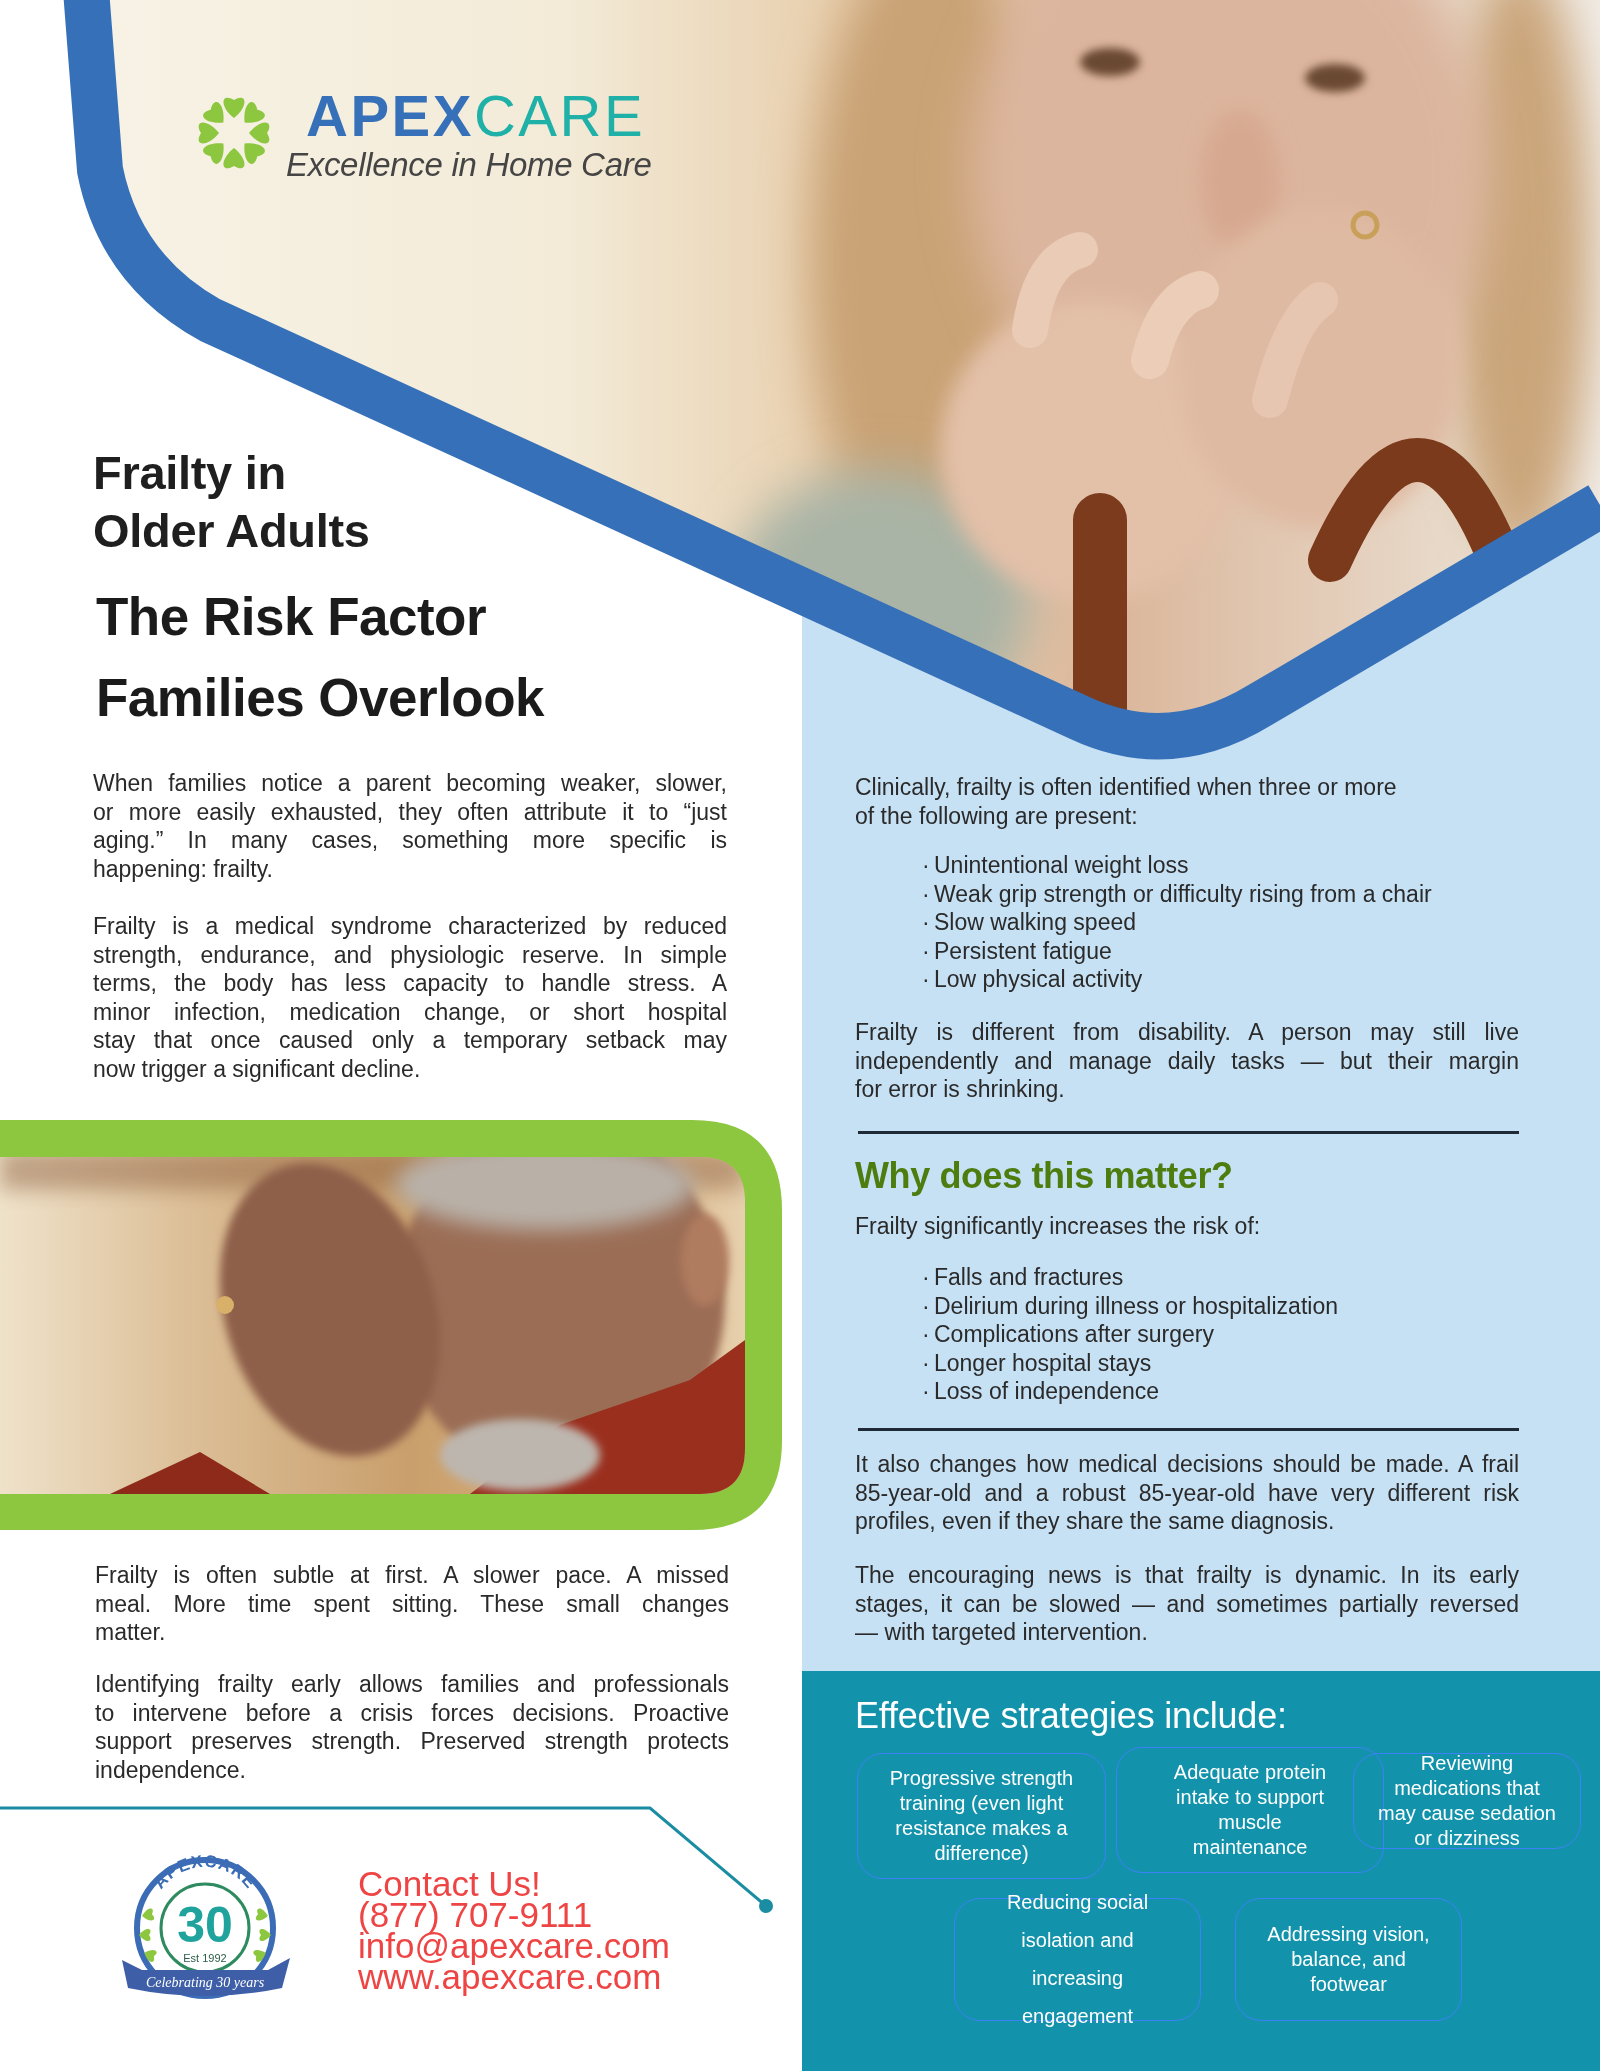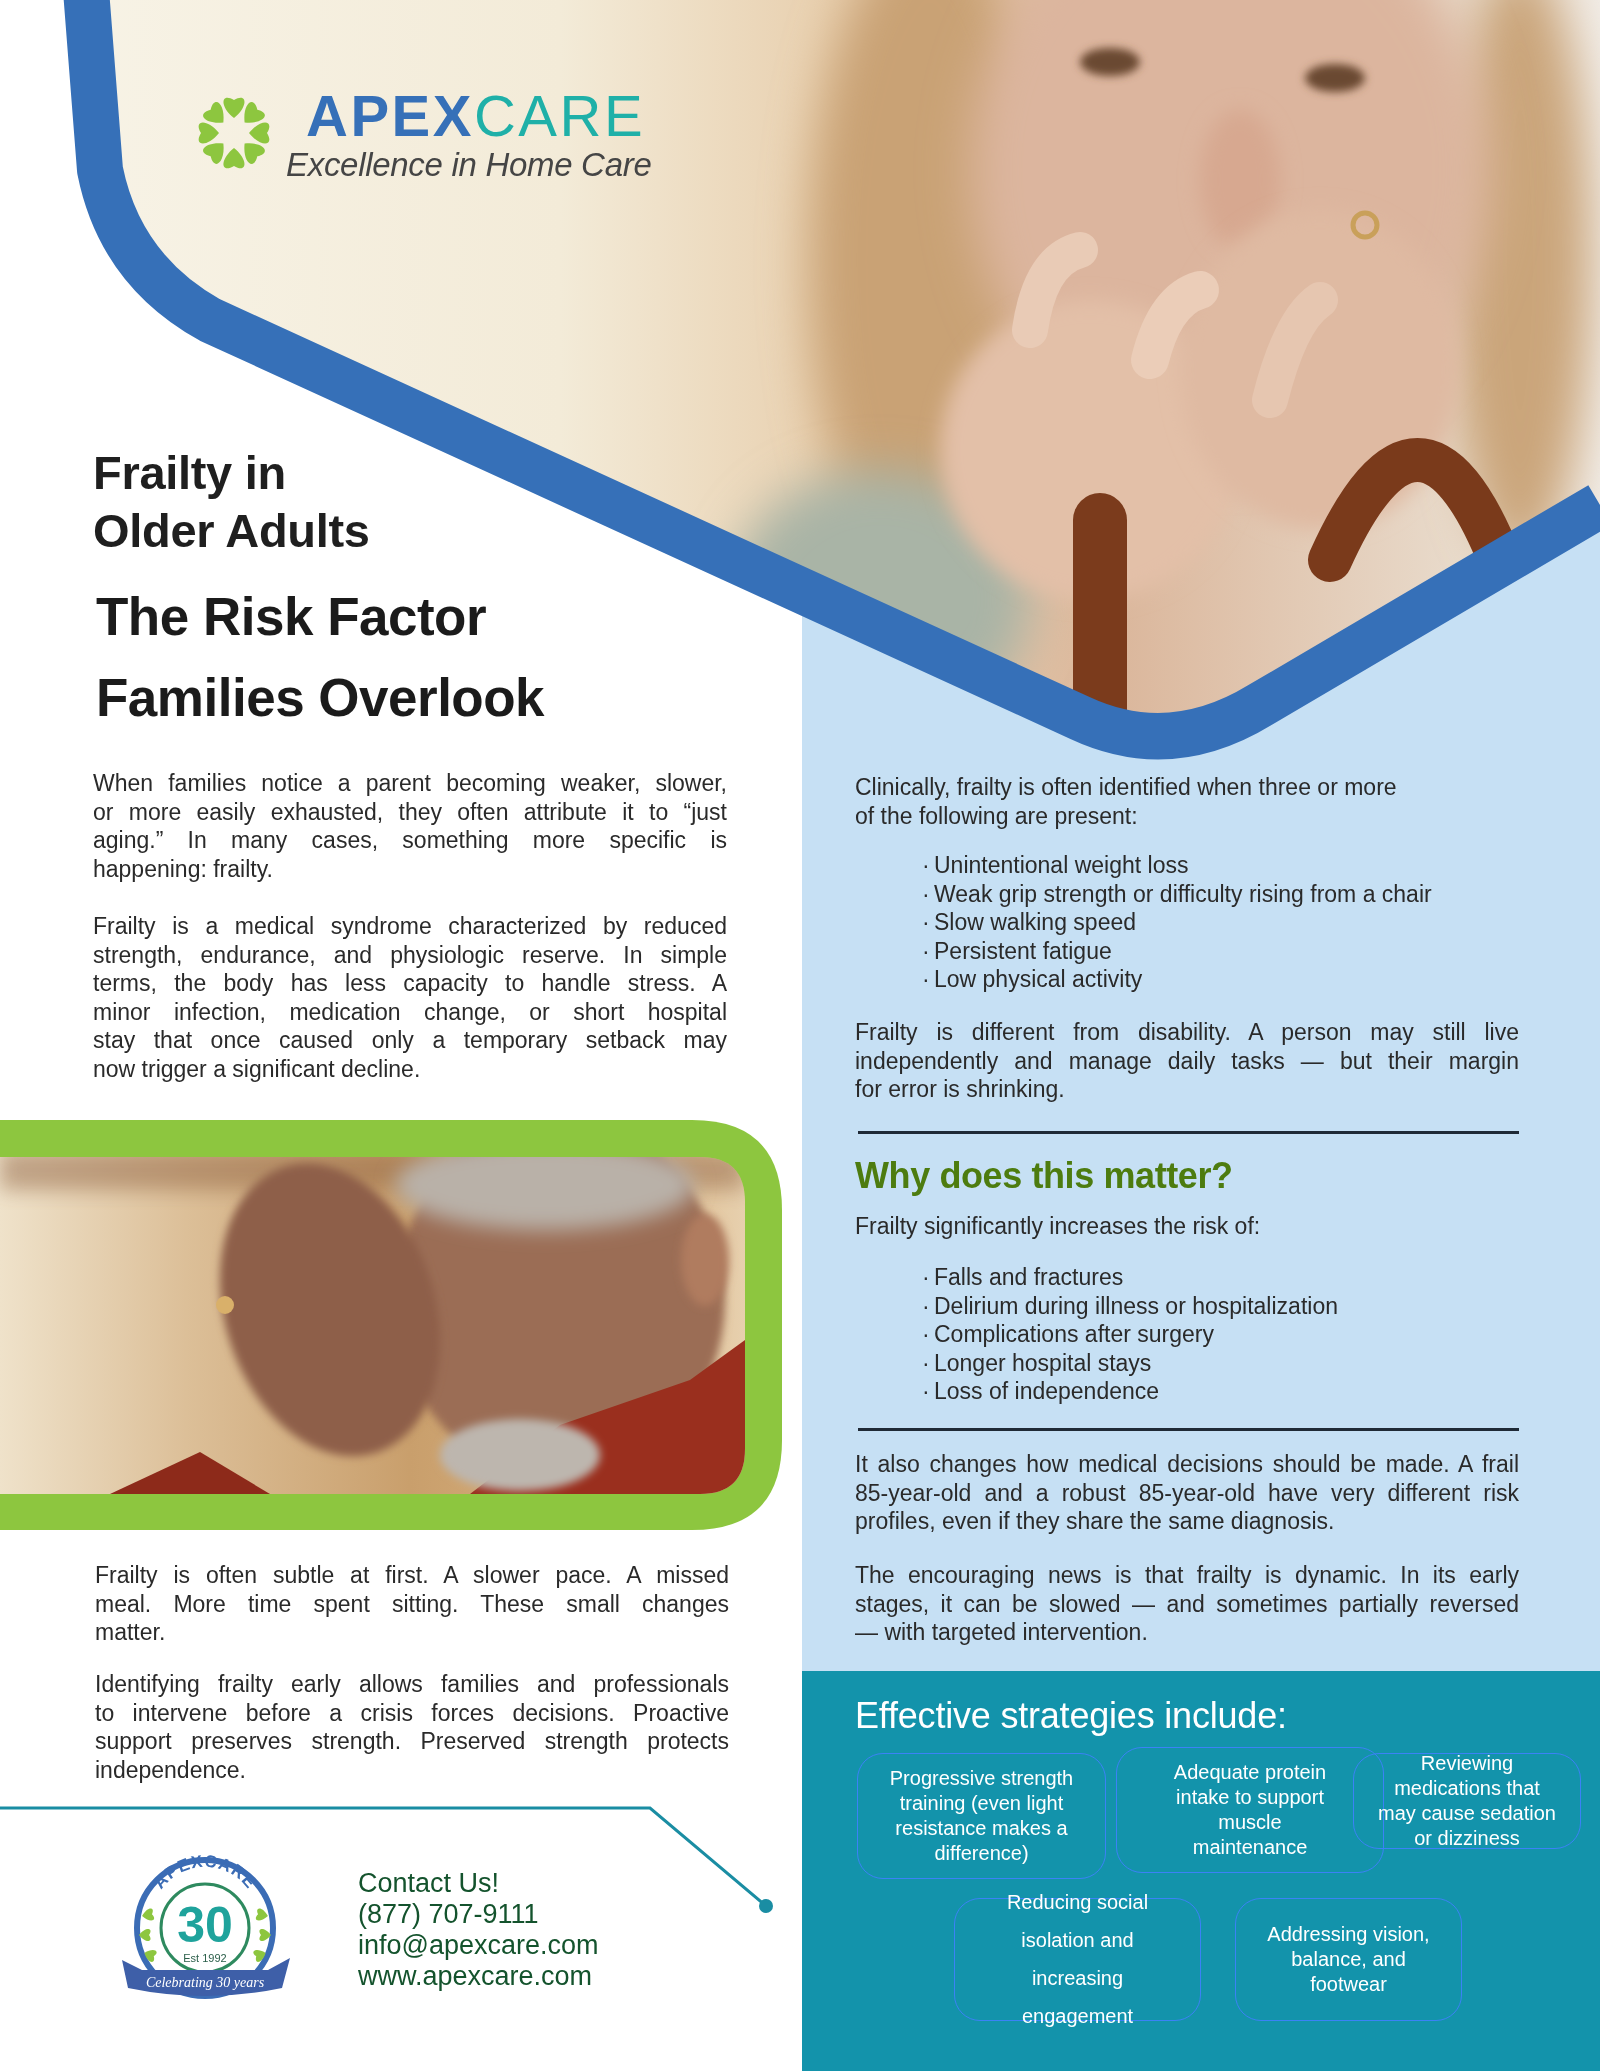--- a/index.html
+++ b/index.html
@@ -42,21 +42,21 @@
   .strat-heading { left: 855px; top: 1694px; font-size: 36px; line-height: 44px; font-weight: normal; color: #ffffff; white-space: nowrap; letter-spacing: -0.2px; }
   .box {
     position: absolute; z-index: 2; box-sizing: border-box;
     border: 1px solid #3b82f6; border-radius: 26px;
     display: flex; flex-direction: column; justify-content: center; align-items: center;
     color: #ffffff; font-size: 20px; line-height: 25px; text-align: center;
   }
   .box div { white-space: nowrap; }
 
   
-  .contact { left: 358px; top: 1868px; font-size: 27px; line-height: 31px; color: #14532d; }
+  .contact { left: 358px; top: 1868px; font-size: 35px; line-height: 31px; color: #ef4444; }
   .contact div { white-space: nowrap; }
   .contact a { color: inherit; text-decoration: none; }
 </style>
 </head>
 <body>
 
 <svg class="bg-art" viewBox="0 0 1600 2071" xmlns="http://www.w3.org/2000/svg">
   <defs>
     <filter id="blur24" x="-50%" y="-50%" width="200%" height="200%">
         <feGaussianBlur stdDeviation="24"></feGaussianBlur>

